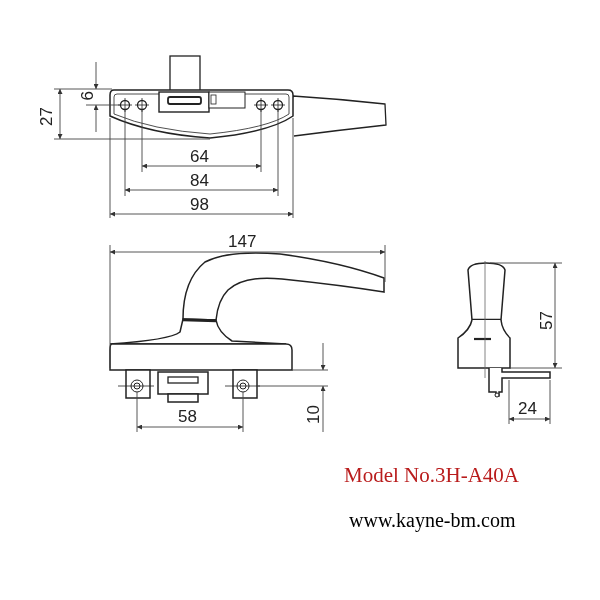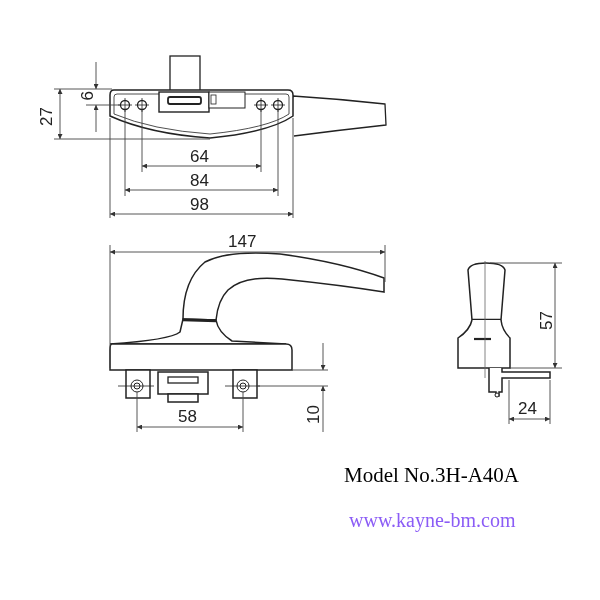--- a/index.html
+++ b/index.html
@@ -1,20 +1,20 @@
 <!DOCTYPE html>
 <html><head>
 <meta charset="utf-8">
 <style>
   html, body { margin: 0; padding: 0; background: #ffffff; }
   body { width: 600px; height: 600px; position: relative; overflow: hidden; font-family: "Liberation Sans", sans-serif; }
   #drawing { position: absolute; left: 0; top: 0; width: 600px; height: 600px; }
   .dim-text { font-family: "Liberation Sans", sans-serif; font-size: 17px; fill: #222; }
-  .model-label { position: absolute; left: 344px; top: 463px; font-family: "Liberation Serif", serif; font-size: 21px; color: #000000; white-space: nowrap; }
-  .website-label { position: absolute; left: 349px; top: 509px; font-family: "Liberation Serif", serif; font-size: 20px; color: #8b5cf6; white-space: nowrap; }
+  .model-label { position: absolute; left: 344px; top: 463px; font-family: "Liberation Serif", serif; font-size: 21px; color: #b91c1c; white-space: nowrap; }
+  .website-label { position: absolute; left: 349px; top: 509px; font-family: "Liberation Serif", serif; font-size: 20px; color: #000000; white-space: nowrap; }
 </style>
 </head>
 <body>
 
 <svg id="drawing" viewBox="0 0 600 600" xmlns="http://www.w3.org/2000/svg">
   <defs>
     <marker id="arr" viewBox="0 0 10 10" refX="10" refY="5" markerWidth="9" markerHeight="5" orient="auto-start-reverse" markerUnits="userSpaceOnUse">
       <path d="M0,0 L10,5 L0,10 z" fill="#333"></path>
     </marker>
   </defs>

